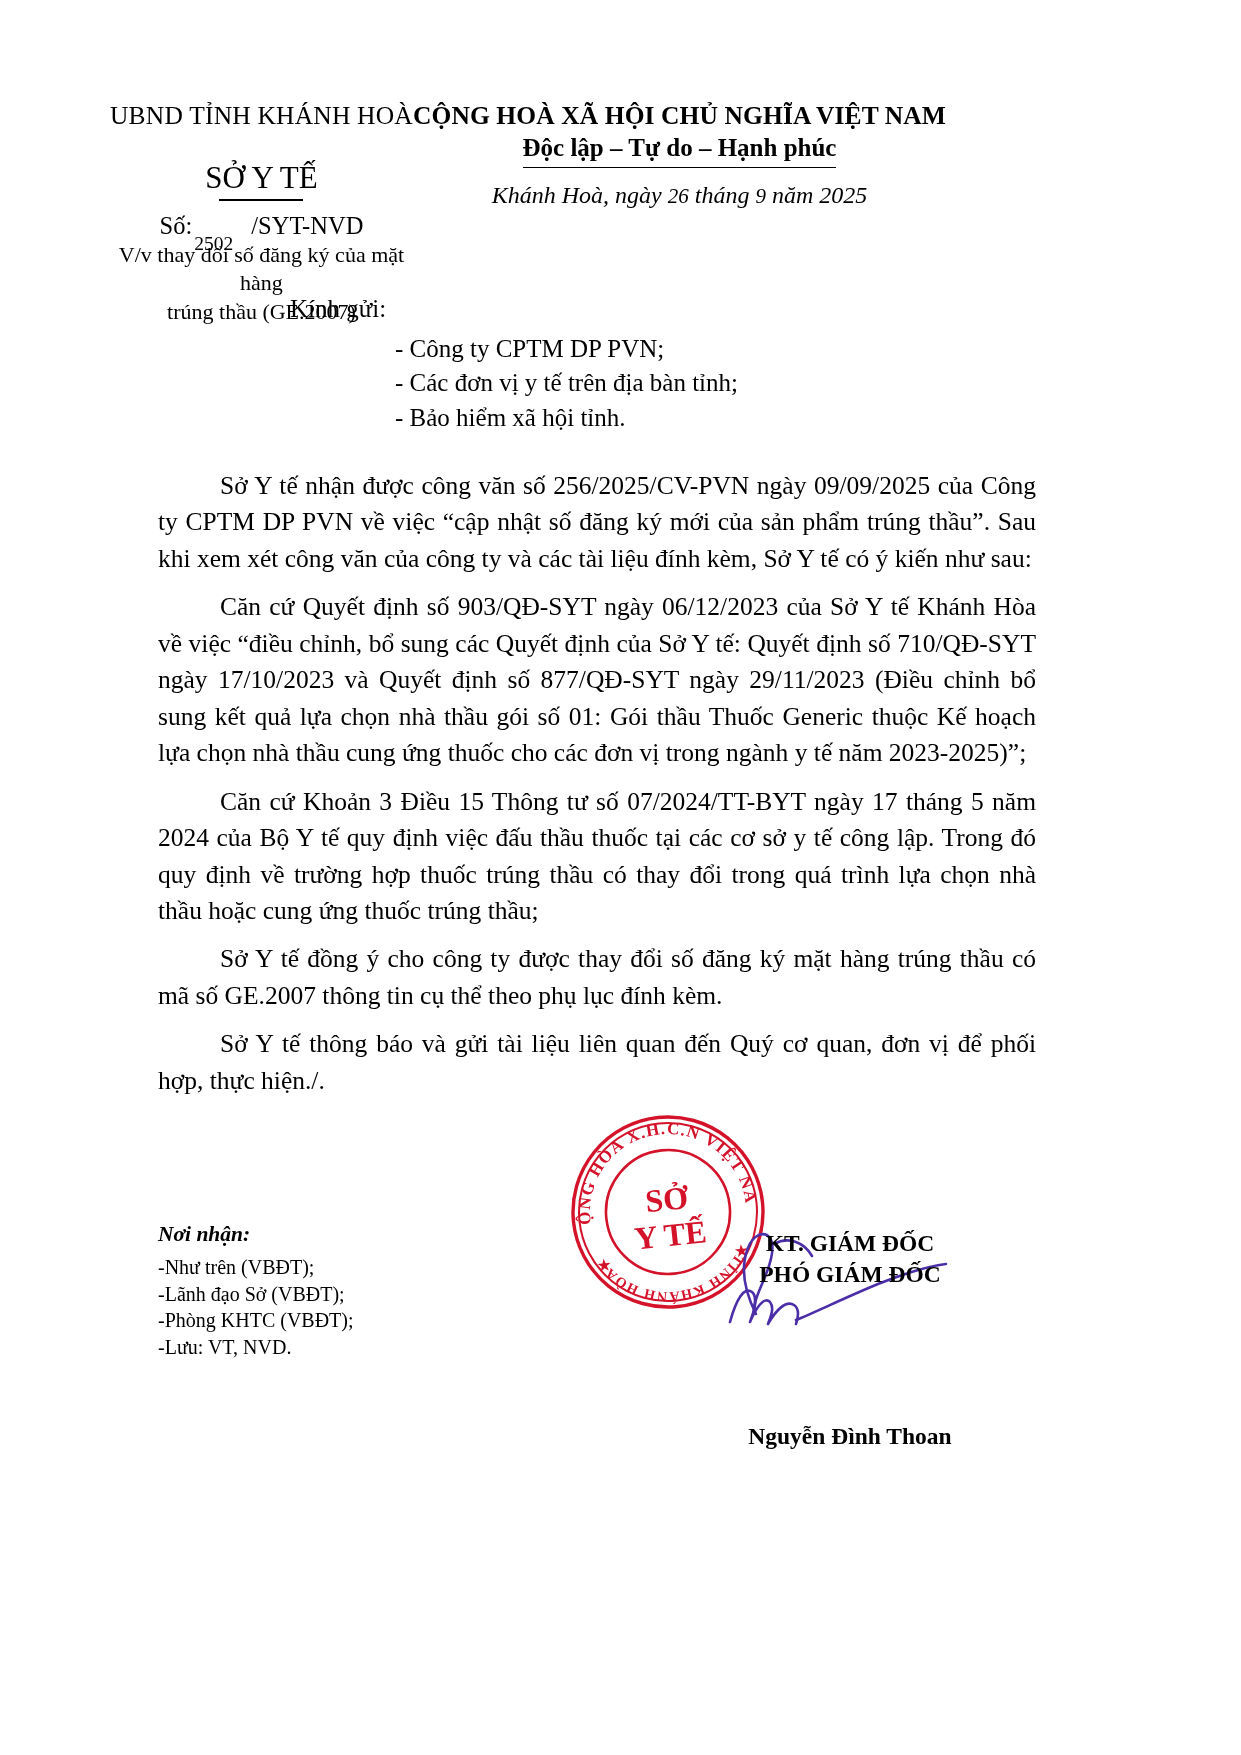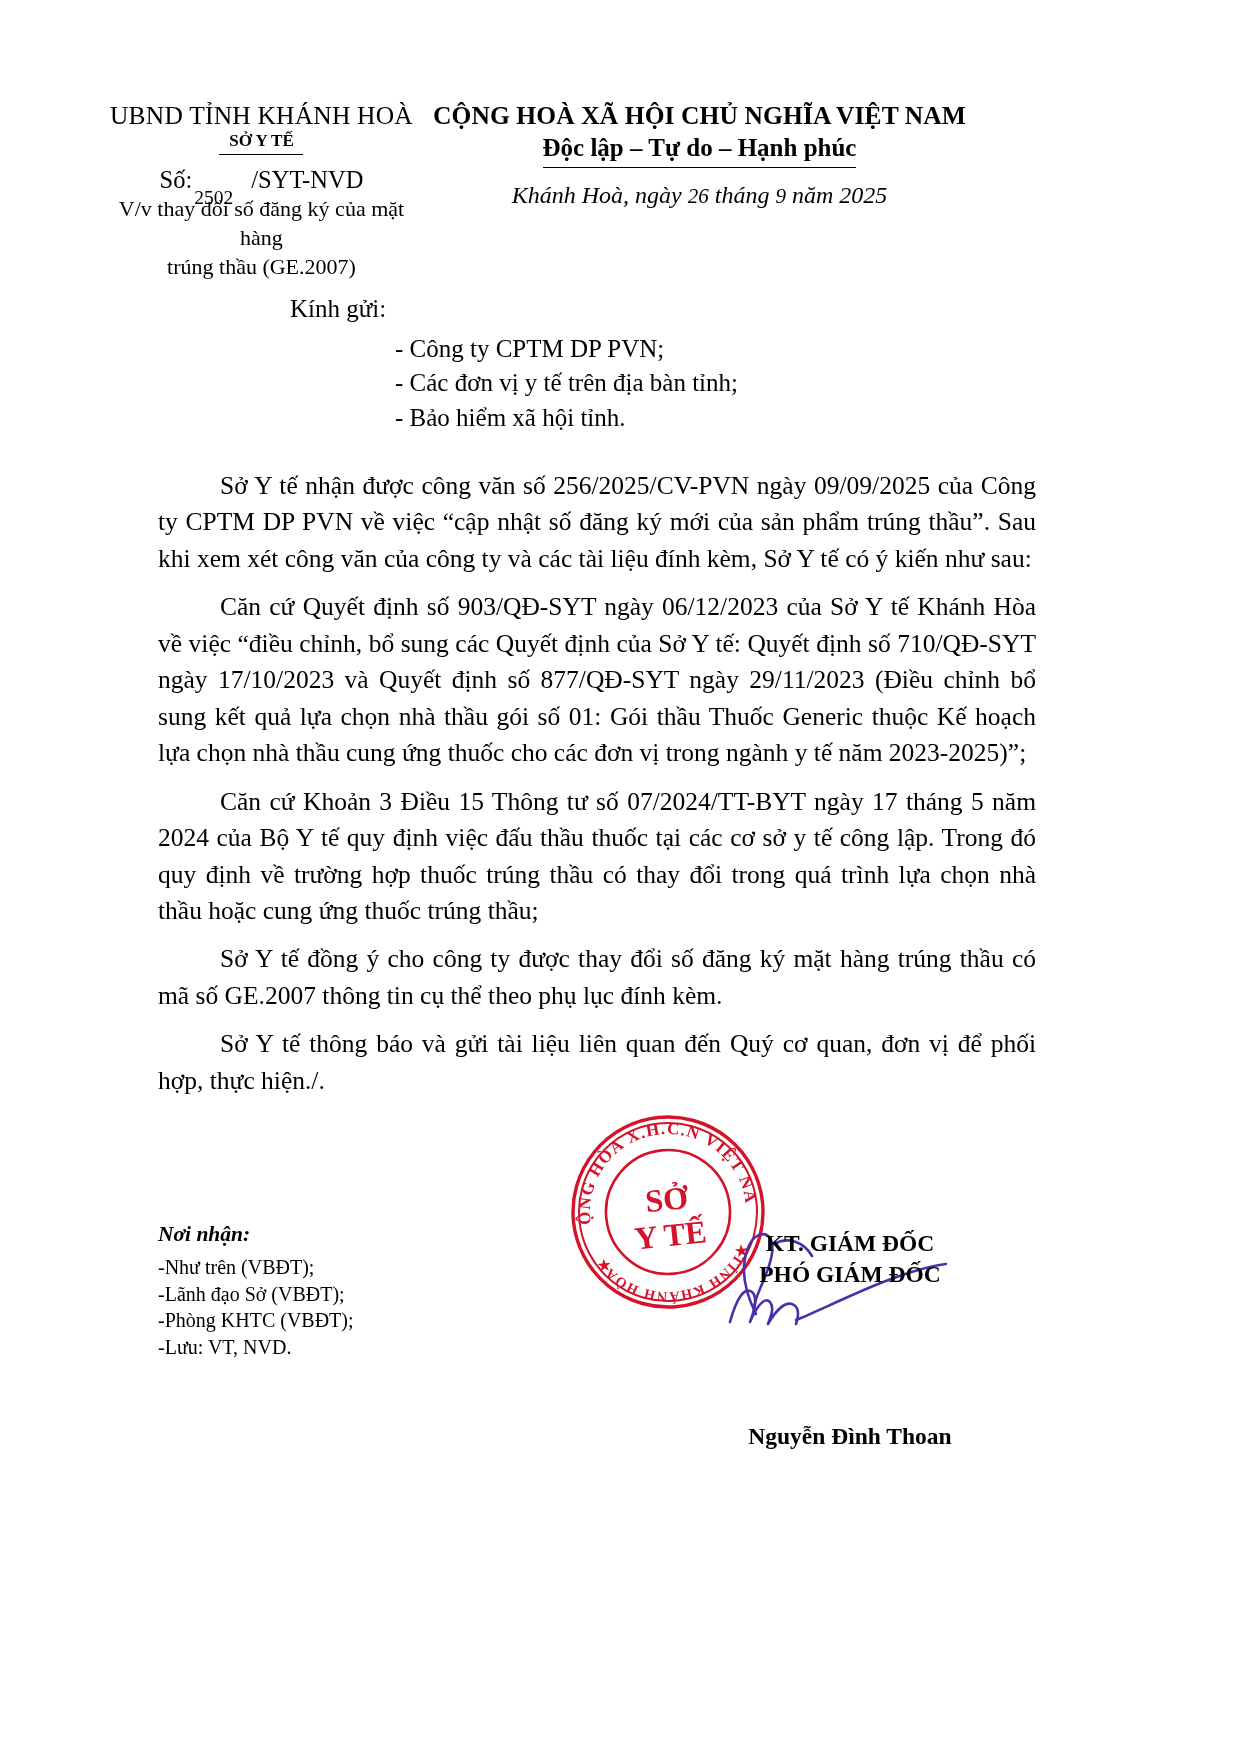--- a/index.html
+++ b/index.html
@@ -21,44 +21,44 @@
     overflow: hidden;
   }
 
   
   .header {
     position: absolute;
     top: 100px;
     left: 0;
     width: 985px;
     display: flex;
-    gap: 20px;
   }
   .hdr-left {
     width: 470px;
     margin-left: 110px;
     text-align: center;
   }
   .hdr-right {
     flex: 1;
     text-align: center;
     padding-right: 40px;
   }
   .org-line1 {
     font-size: 25.5px;
     letter-spacing: 0.2px;
     line-height: 1.22;
     white-space: nowrap;
   }
   .org-line2 {
-    font-size: 17px;
-    font-weight: bold;
+    font-size: 31px;
+    font-weight: normal;
     line-height: 1.22;
     display: inline-block;
     position: relative;
+    margin-top: 28px;
   }
   .org-underline {
     display: block;
     width: 84px;
     height: 1.6px;
     background: #000;
     margin: 2px auto 0 auto;
   }
   .so-line {
     font-size: 24.5px;

